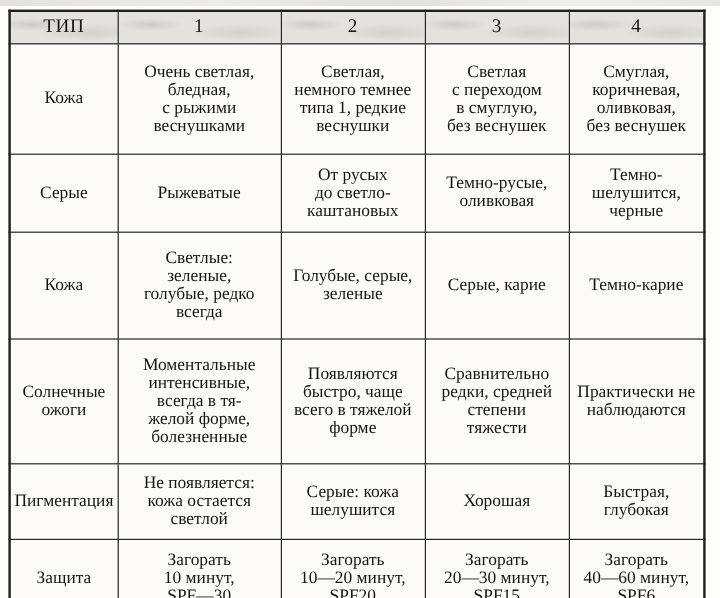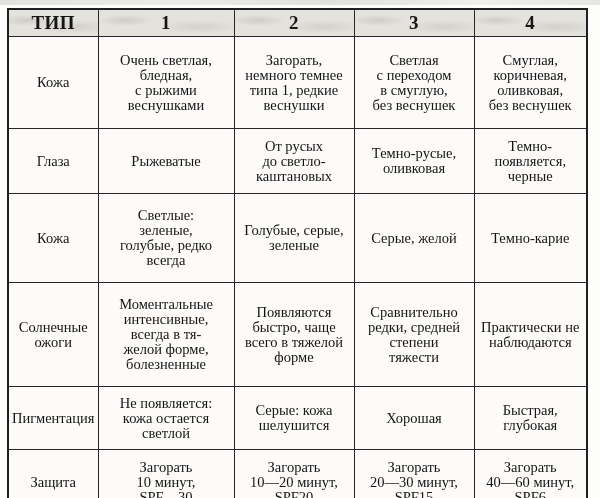--- a/index.html
+++ b/index.html
@@ -41,22 +41,22 @@
     padding: 2px 3px;
     white-space: pre-line;
     font-size: 14.5px;
     line-height: 15px;
   }
   thead th {
     background:
       radial-gradient(ellipse 40px 8px at 20% 40%, rgba(180,178,172,0.45), rgba(0,0,0,0) 70%),
       radial-gradient(ellipse 60px 10px at 75% 65%, rgba(185,183,177,0.4), rgba(0,0,0,0) 70%),
       #e4e2dd;
-    font-weight: bold;
-    font-size: 19px;
+    font-weight: normal;
+    font-size: 16px;
     letter-spacing: 0.5px;
     height: 26px;
     line-height: 26px;
     padding: 0 11px;
   }
   tr.r-skin   td { height: 87px; }
   tr.r-hair   td { height: 60px; }
   tr.r-eyes   td { height: 84px; }
   tr.r-burn   td { height: 99px; }
   tr.r-pigm   td { height: 58px; }
@@ -85,54 +85,54 @@
       <th>4</th>
     </tr>
   </thead>
   <tbody>
     <tr class="r-skin">
       <td class="row-label">Кожа</td>
       <td>Очень светлая,
 бледная,
 с рыжими
 веснушками</td>
-      <td>Загорать,
+      <td>Светлая,
 немного темнее
 типа 1, редкие
 веснушки</td>
       <td>Светлая
 с переходом
 в смуглую,
 без веснушек</td>
       <td>Смуглая,
 коричневая,
 оливковая,
 без веснушек</td>
     </tr>
     <tr class="r-hair">
-      <td class="row-label">Глаза</td>
+      <td class="row-label">Серые</td>
       <td>Рыжеватые</td>
       <td>От русых
 до светло-
 каштановых</td>
       <td>Темно-русые,
 оливковая</td>
       <td>Темно-
-появляется,
+шелушится,
 черные</td>
     </tr>
     <tr class="r-eyes">
       <td class="row-label">Кожа</td>
       <td>Светлые:
 зеленые,
 голубые, редко
 всегда</td>
       <td>Голубые, серые,
 зеленые</td>
-      <td>Серые, желой</td>
+      <td>Серые, карие</td>
       <td>Темно-карие</td>
     </tr>
     <tr class="r-burn">
       <td class="row-label">Солнечные
 ожоги</td>
       <td>Моментальные
 интенсивные,
 всегда в тя-
 желой форме,
 болезненные</td>

